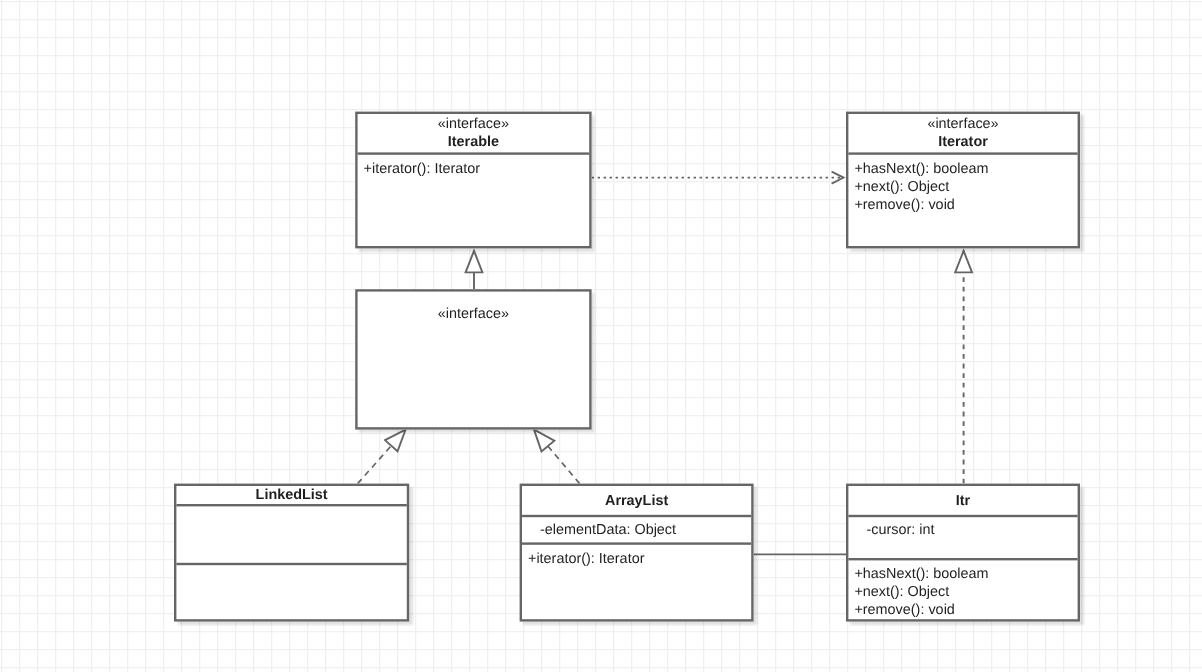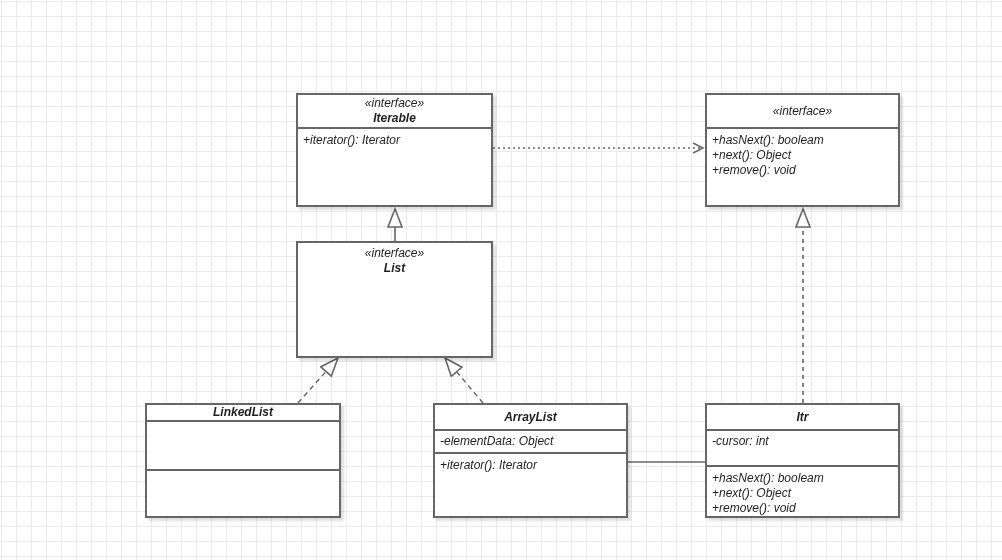--- a/index.html
+++ b/index.html
@@ -10,21 +10,20 @@
   .canvas{
     position:relative;
     width:1002px;height:560px;
     overflow:hidden;
     background-color:#ffffff;
     background-image:
       linear-gradient(to right,#ececec 1px,transparent 1px),
       linear-gradient(to bottom,#ececec 1px,transparent 1px);
     background-size:15px 15px;
     background-position:1px 1px;
-    font-style:italic;
   }
   .edges{
     position:absolute;left:0;top:0;width:1002px;height:560px;
     pointer-events:none;
   }
   .uml-class{
     position:absolute;
     box-sizing:border-box;
     background:#ffffff;
     border:2px solid #666666;
@@ -42,21 +41,21 @@
     display:flex;
     flex-direction:column;
     justify-content:center;
   }
   .uml-title.no-sep{border-bottom:none;}
   .stereotype{font-weight:normal;}
   .cls-name{font-weight:bold;}
   .uml-section{
     box-sizing:border-box;
     border-bottom:2px solid #666666;
-    padding:3px 5px 0 5px;
+    padding:3px 5px 0 15px;
   }
   .uml-body{
     box-sizing:border-box;
     flex:1;
     padding:4px 5px 0 5px;
   }
   .member{white-space:nowrap;overflow:hidden;}
 </style>
 </head>
 <body>
@@ -92,32 +91,32 @@
       <div class="cls-name">Iterable</div>
     </div>
     <div class="uml-body">
       <div class="member">+iterator(): Iterator</div>
     </div>
   </div>
 
   <div class="uml-class" style="left:705px;top:93px;width:195px;height:114px;">
     <div class="uml-title" style="height:34px;">
       <div class="stereotype">«interface»</div>
+      <div class="cls-name">Iterator</div>
     </div>
     <div class="uml-body">
       <div class="member">+hasNext(): booleam</div>
       <div class="member">+next(): Object</div>
       <div class="member">+remove(): void</div>
     </div>
   </div>
 
   <div class="uml-class" style="left:296px;top:241px;width:197px;height:117px;">
     <div class="uml-title no-sep" style="height:36px;">
       <div class="stereotype">«interface»</div>
-      <div class="cls-name">List</div>
     </div>
     <div class="uml-body"></div>
   </div>
 
   <div class="uml-class" style="left:145px;top:403px;width:196px;height:115px;gap:44px;">
     <div class="uml-title" style="height:26px;">
       <div class="cls-name">LinkedList</div>
     </div>
     <div class="uml-section" style="height:10px;"></div>
     <div class="uml-body"></div>

